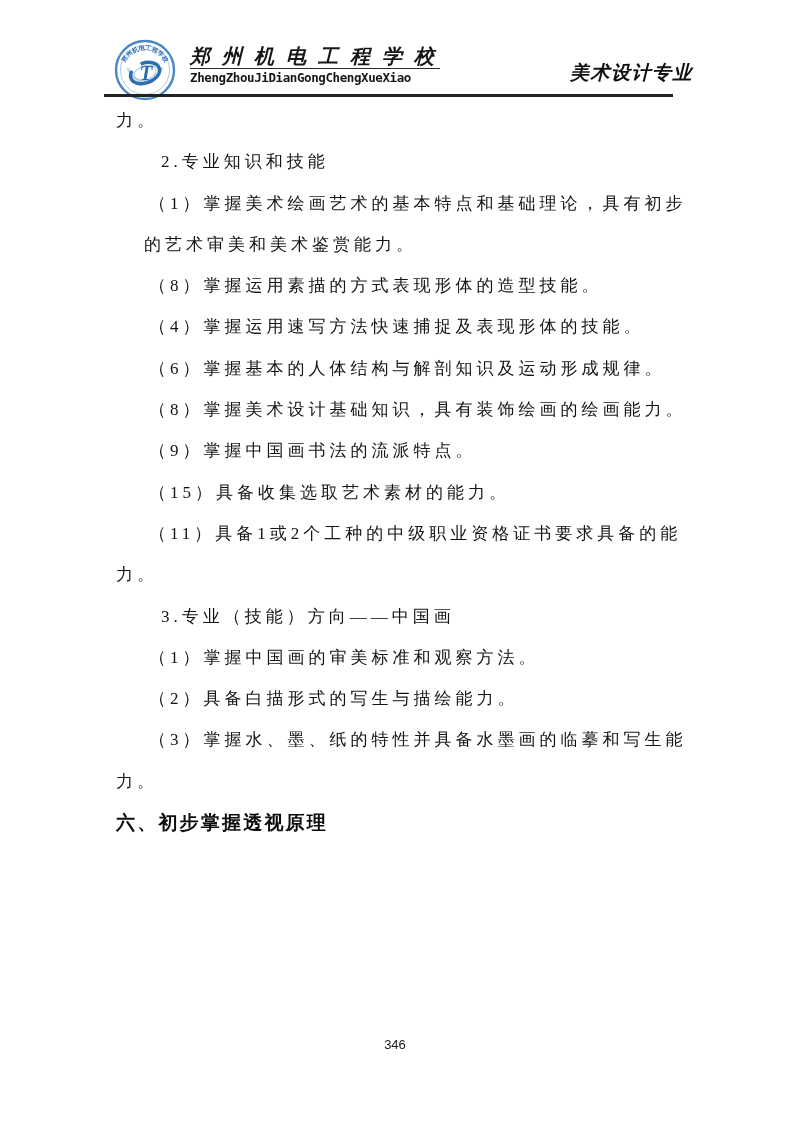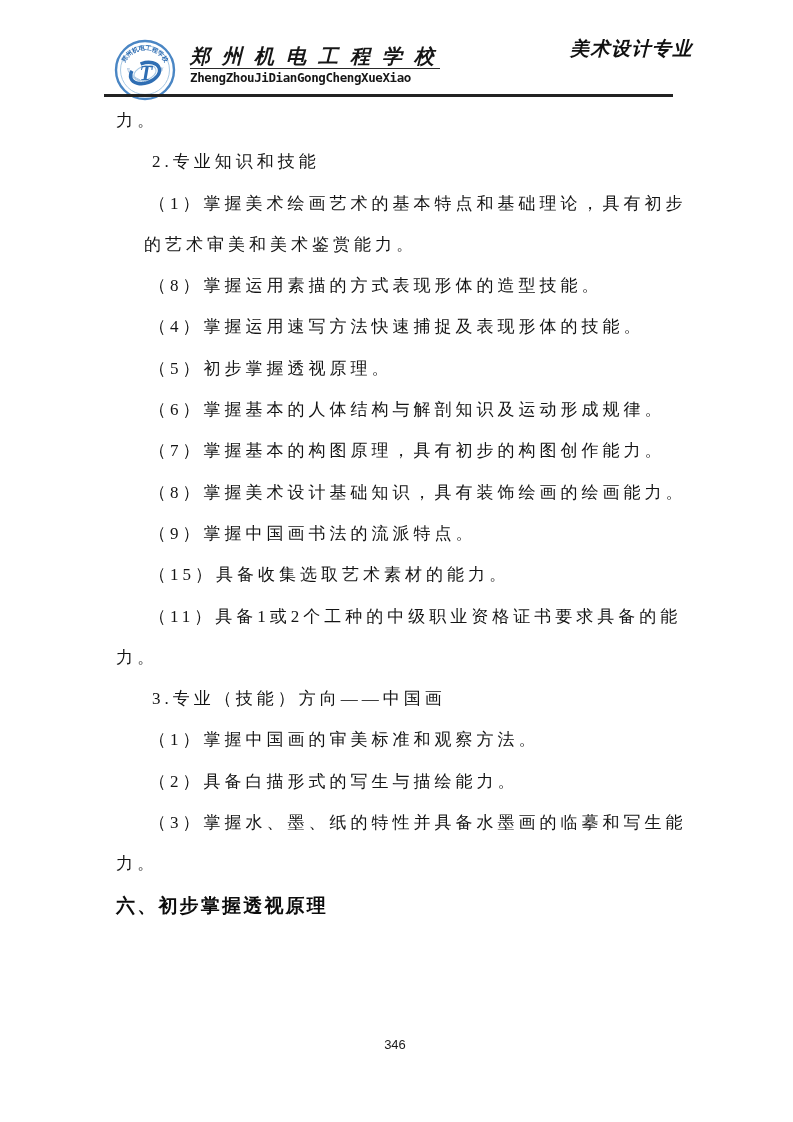--- a/index.html
+++ b/index.html
@@ -22,34 +22,34 @@
     line-height: 22px;
   }
   .school-underline { width: 250px; height: 0; border-bottom: 1.6px solid #2a2a2a; margin-top: 1px; }
   .school-pinyin {
     margin-top: 1px;
     font-family: "DejaVu Sans Mono", "Liberation Mono", monospace;
     font-size: 12.5px; font-weight: bold; letter-spacing: -0.4px;
     color: #161616; white-space: nowrap;
   }
   .major-label {
-    position: absolute; left: 570px; top: 36px; width: 130px;
+    position: absolute; left: 570px; top: 60px; width: 130px;
     font-size: 19px; font-weight: bold; font-style: italic;
     letter-spacing: 1.5px; white-space: nowrap; color: #111;
   }
   .header-rule { position: absolute; left: 104px; top: 94px; width: 569px; height: 3px; background: #222222; }
 
   
   .content { position: absolute; left: 116px; top: 100px; width: 610px; }
   .line {
     height: 41.3px; line-height: 41.3px;
     font-size: 17px; letter-spacing: 4px;
     white-space: nowrap; color: #141414;
   }
-  .indent-num  { margin-left: 36px; }
+  .indent-num  { margin-left: 45px; }
   .indent-item { margin-left: 33px; }
   .indent-cont { margin-left: 28px; }
   .indent-sub  { margin-left: 50px; }
   .bold-heading {
     font-family: "Liberation Sans", "DejaVu Sans", sans-serif;
     font-weight: bold; font-size: 19px; letter-spacing: 2.2px; color: #0c0c0c;
   }
 
   
   .page-number {
@@ -95,23 +95,21 @@
   <div class="header-rule"></div>
 </div>
 
 <div class="content">
   <div class="line">力。</div>
   <div class="line indent-num">2.专业知识和技能</div>
   <div class="line indent-item">（1）掌握美术绘画艺术的基本特点和基础理论，具有初步</div>
   <div class="line indent-cont">的艺术审美和美术鉴赏能力。</div>
   <div class="line indent-item">（8）掌握运用素描的方式表现形体的造型技能。</div>
   <div class="line indent-item">（4）掌握运用速写方法快速捕捉及表现形体的技能。</div>
-  <div class="line indent-item">（5）初步掌握透视原理。</div>
   <div class="line indent-item">（6）掌握基本的人体结构与解剖知识及运动形成规律。</div>
-  <div class="line indent-item">（7）掌握基本的构图原理，具有初步的构图创作能力。</div>
   <div class="line indent-item">（8）掌握美术设计基础知识，具有装饰绘画的绘画能力。</div>
   <div class="line indent-item">（9）掌握中国画书法的流派特点。</div>
   <div class="line indent-item">（15）具备收集选取艺术素材的能力。</div>
   <div class="line indent-item">（11）具备1或2个工种的中级职业资格证书要求具备的能</div>
   <div class="line">力。</div>
   <div class="line indent-num">3.专业（技能）方向——中国画</div>
   <div class="line indent-item">（1）掌握中国画的审美标准和观察方法。</div>
   <div class="line indent-item">（2）具备白描形式的写生与描绘能力。</div>
   <div class="line indent-item">（3）掌握水、墨、纸的特性并具备水墨画的临摹和写生能</div>
   <div class="line">力。</div>

